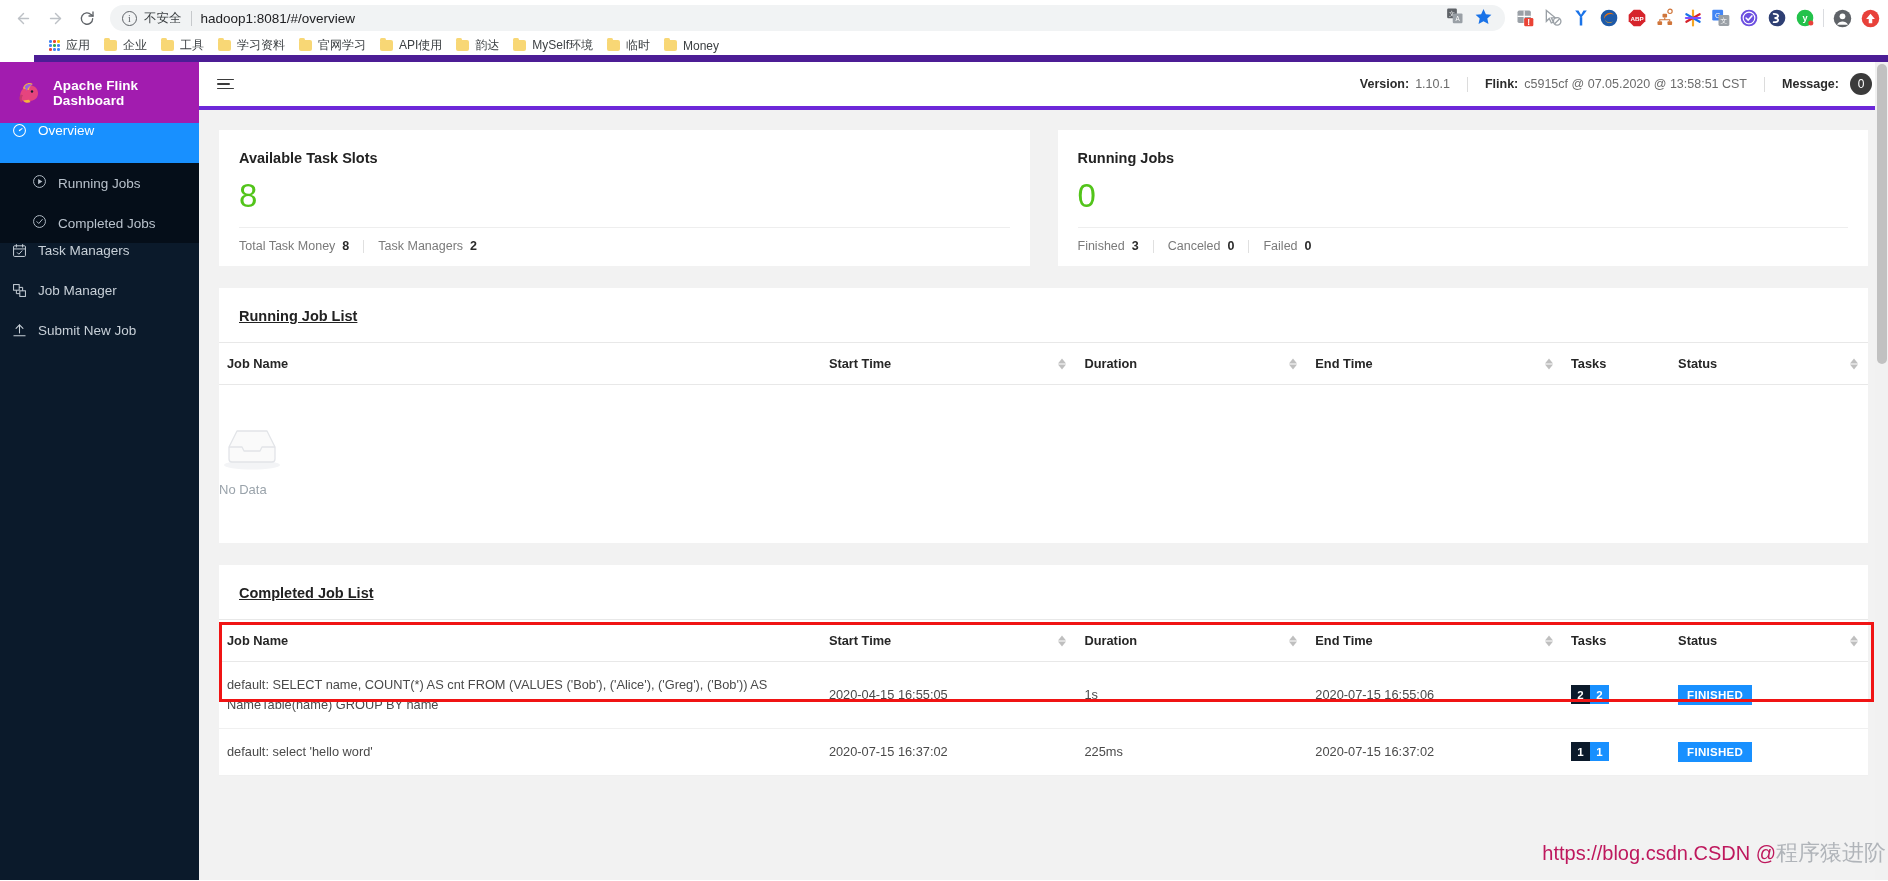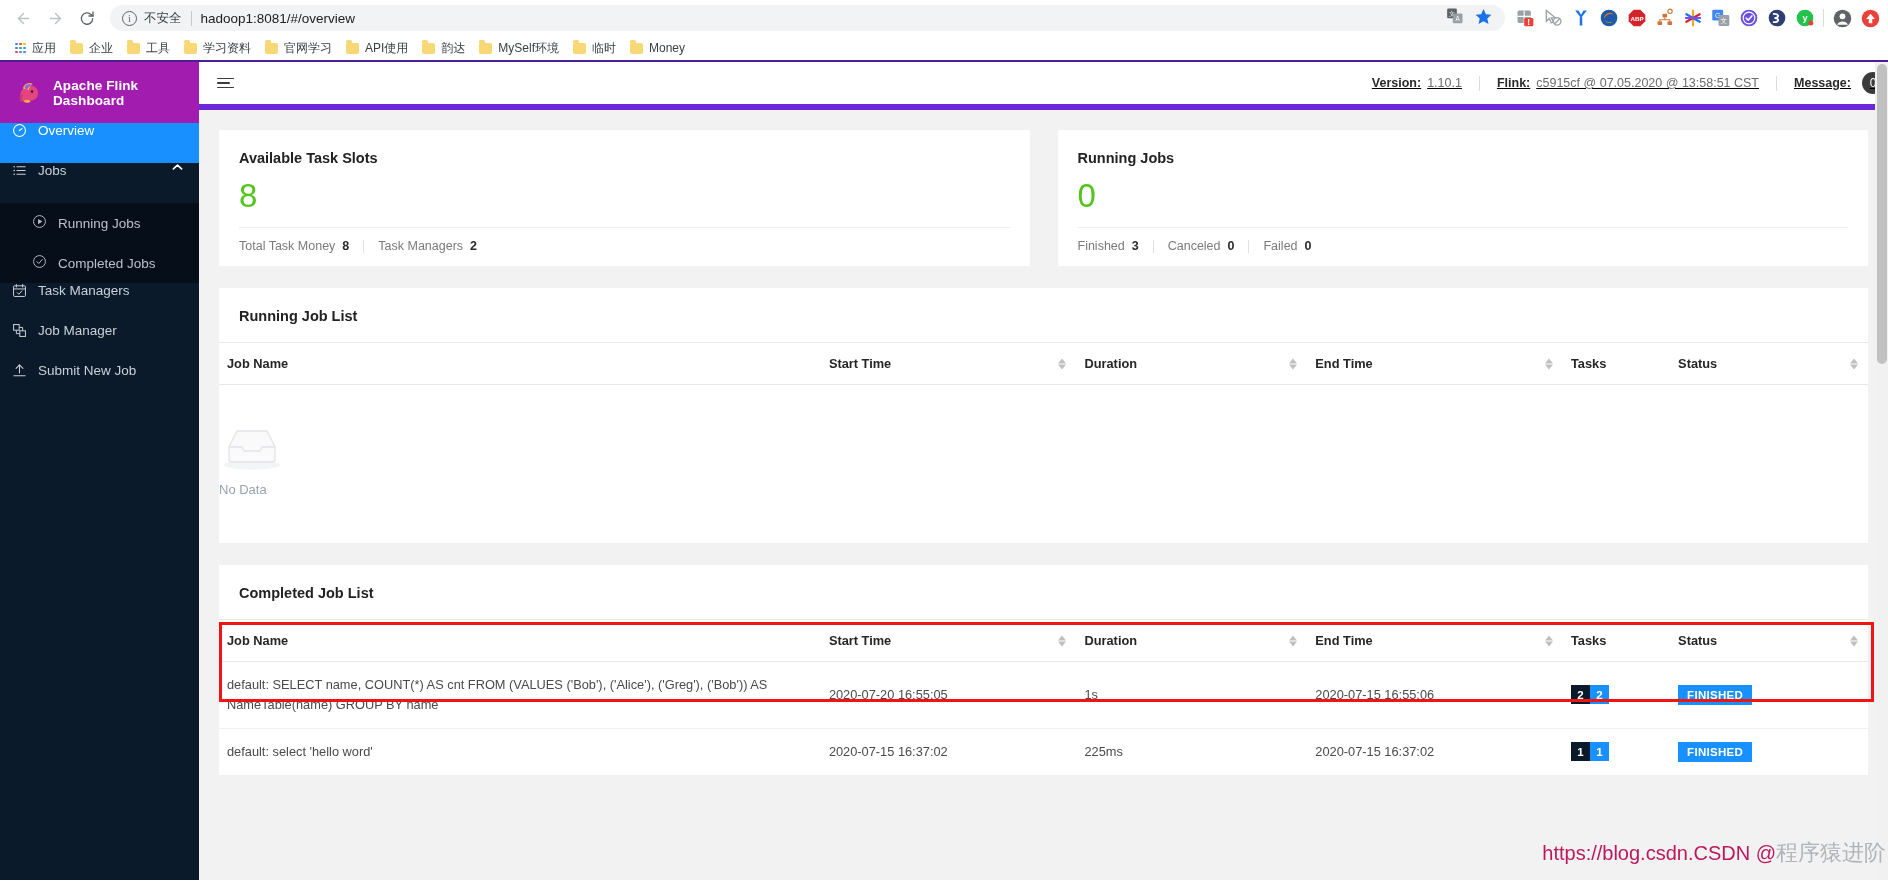--- a/index.html
+++ b/index.html
@@ -66,23 +66,24 @@
   .tb-ic { width: 20px; height: 20px; flex: 0 0 auto; position: relative; }
 
   
   .bookmarks {
     height: 26px;
     background: #ffffff;
     display: flex;
     align-items: center;
     padding: 0 9px;
     gap: 0px;
-    border-bottom: 2px solid #4c1d95;
+    border-bottom: 7px solid #4c1d95;
     font-size: 12px;
     color: #3c4043;
+    margin-left: 34px;
   }
   .bm {
     display: flex; align-items: center; gap: 6px;
     padding: 2px 8px 2px 6px;
     border-radius: 4px;
     white-space: nowrap;
   }
   .bm-folder {
     width: 13px; height: 11px;
     background: #f8d775;
@@ -159,24 +160,23 @@
     color: #b9c2cc;
     gap: 11px;
   }
 
   
   .content { flex: 1 1 auto; display: flex; flex-direction: column; min-width: 0; }
   .topbar {
     height: 48px;
     background: #fff;
     display: flex; align-items: center;
-    padding: 0 4px 0 18px;
-    border-bottom: 6px solid #6d28d9;
+    padding: 0 16px 0 18px;
+    border-bottom: 4px solid #6d28d9;
     flex: 0 0 48px;
-    text-decoration: underline;
   }
   .hamburger { display: flex; flex-direction: column; gap: 3px; width: 17px; }
   .hamburger span { height: 1.6px; background: #3b3b3b; display: block; border-radius: 1px; }
   .hamburger span:nth-child(2) { width: 13px; margin: 0 auto 0 0; }
   .topbar-right {
     margin-left: auto;
     display: flex; align-items: center;
     font-size: 12.5px; color: #6b6b6b;
     gap: 0px;
     padding-right: 0;
@@ -206,21 +206,21 @@
     border-top: 1px solid #eee;
     padding: 11px 0 13px 0;
     font-size: 12.5px; color: #7a7a7a;
     display: flex; align-items: center;
   }
   .foot-item { display: flex; align-items: center; gap: 7px; }
   .foot-item b { color: #2b2b2b; font-weight: bold; }
   .foot-div { width: 1px; height: 13px; background: #e0e0e0; margin: 0 14px; }
 
   .panel { background: #fff; margin-top: 22px; }
-  .panel-head { padding: 20px 20px 18px 20px; font-size: 14.5px; font-weight: bold; color: #222; }
+  .panel-head { padding: 20px 20px 18px 20px; font-size: 14.5px; font-weight: bold; color: #222; text-decoration: underline; }
   .tbl { width: 100%; border-collapse: collapse; table-layout: fixed; }
   .tbl th {
     text-align: left;
     font-size: 12.8px;
     font-weight: bold;
     color: #262626;
     padding: 13px 8px 13px 8px;
     border-bottom: 1px solid #e8e8e8;
     border-top: 1px solid #e8e8e8;
     background: #fff;
@@ -513,38 +513,20 @@
       <span class="ico">
         <svg width="15" height="15" viewBox="0 0 24 24" fill="none" stroke="currentColor" stroke-width="1.7">
             <circle cx="12" cy="12" r="9.5"></circle>
             <path d="M12 12 L16 9" stroke-linecap="round"></path>
             <circle cx="12" cy="12" r="1.1" fill="currentColor" stroke="none"></circle>
           </svg>
       </span>
       <span>Overview</span>
     </div>
 
-    <div class="nav-item">
-      <span class="ico">
-        <svg width="15" height="15" viewBox="0 0 24 24" fill="none" stroke="currentColor" stroke-width="1.9" stroke-linecap="round">
-            <line x1="8" y1="6" x2="21" y2="6"></line>
-            <line x1="8" y1="12" x2="21" y2="12"></line>
-            <line x1="8" y1="18" x2="21" y2="18"></line>
-            <circle cx="3.5" cy="6" r="1.3" fill="currentColor" stroke="none"></circle>
-            <circle cx="3.5" cy="12" r="1.3" fill="currentColor" stroke="none"></circle>
-            <circle cx="3.5" cy="18" r="1.3" fill="currentColor" stroke="none"></circle>
-          </svg>
-      </span>
-      <span>Jobs</span>
-      <span class="chev">
-        <svg width="11" height="8" viewBox="0 0 12 8" fill="none" stroke="#ffffff" stroke-width="1.8" stroke-linecap="round" stroke-linejoin="round">
-            <polyline points="1.5,6 6,2 10.5,6"></polyline>
-          </svg>
-      </span>
-    </div>
 
     <div class="sub-group">
       <div class="nav-sub">
         <span class="ico">
           <svg width="15" height="15" viewBox="0 0 24 24" fill="none" stroke="currentColor" stroke-width="1.5">
               <circle cx="12" cy="12" r="9.5"></circle>
               <polygon points="9.8,7.8 16.5,12 9.8,16.2" fill="currentColor" stroke="none"></polygon>
             </svg>
         </span>
         <span>Running Jobs</span>
@@ -741,21 +723,21 @@
               <th>Tasks</th>
               <th><span>Status</span><span class="sorter">
                     <span class="up"></span>
                     <span class="dn"></span>
                   </span></th>
             </tr>
           </thead>
           <tbody>
             <tr>
               <td style="line-height:1.55;">default: SELECT name, COUNT(*) AS cnt FROM (VALUES ('Bob'), ('Alice'), ('Greg'), ('Bob')) AS NameTable(name) GROUP BY name</td>
-              <td>2020-07-20 16:55:05</td>
+              <td>2020-04-15 16:55:05</td>
               <td>1s</td>
               <td>2020-07-15 16:55:06</td>
               <td>
                 <span class="task-chips">
                   <span class="chip dark">2</span>
                   <span class="chip blue">2</span>
                 </span>
               </td>
               <td>
                 <span class="status-tag">FINISHED</span>

